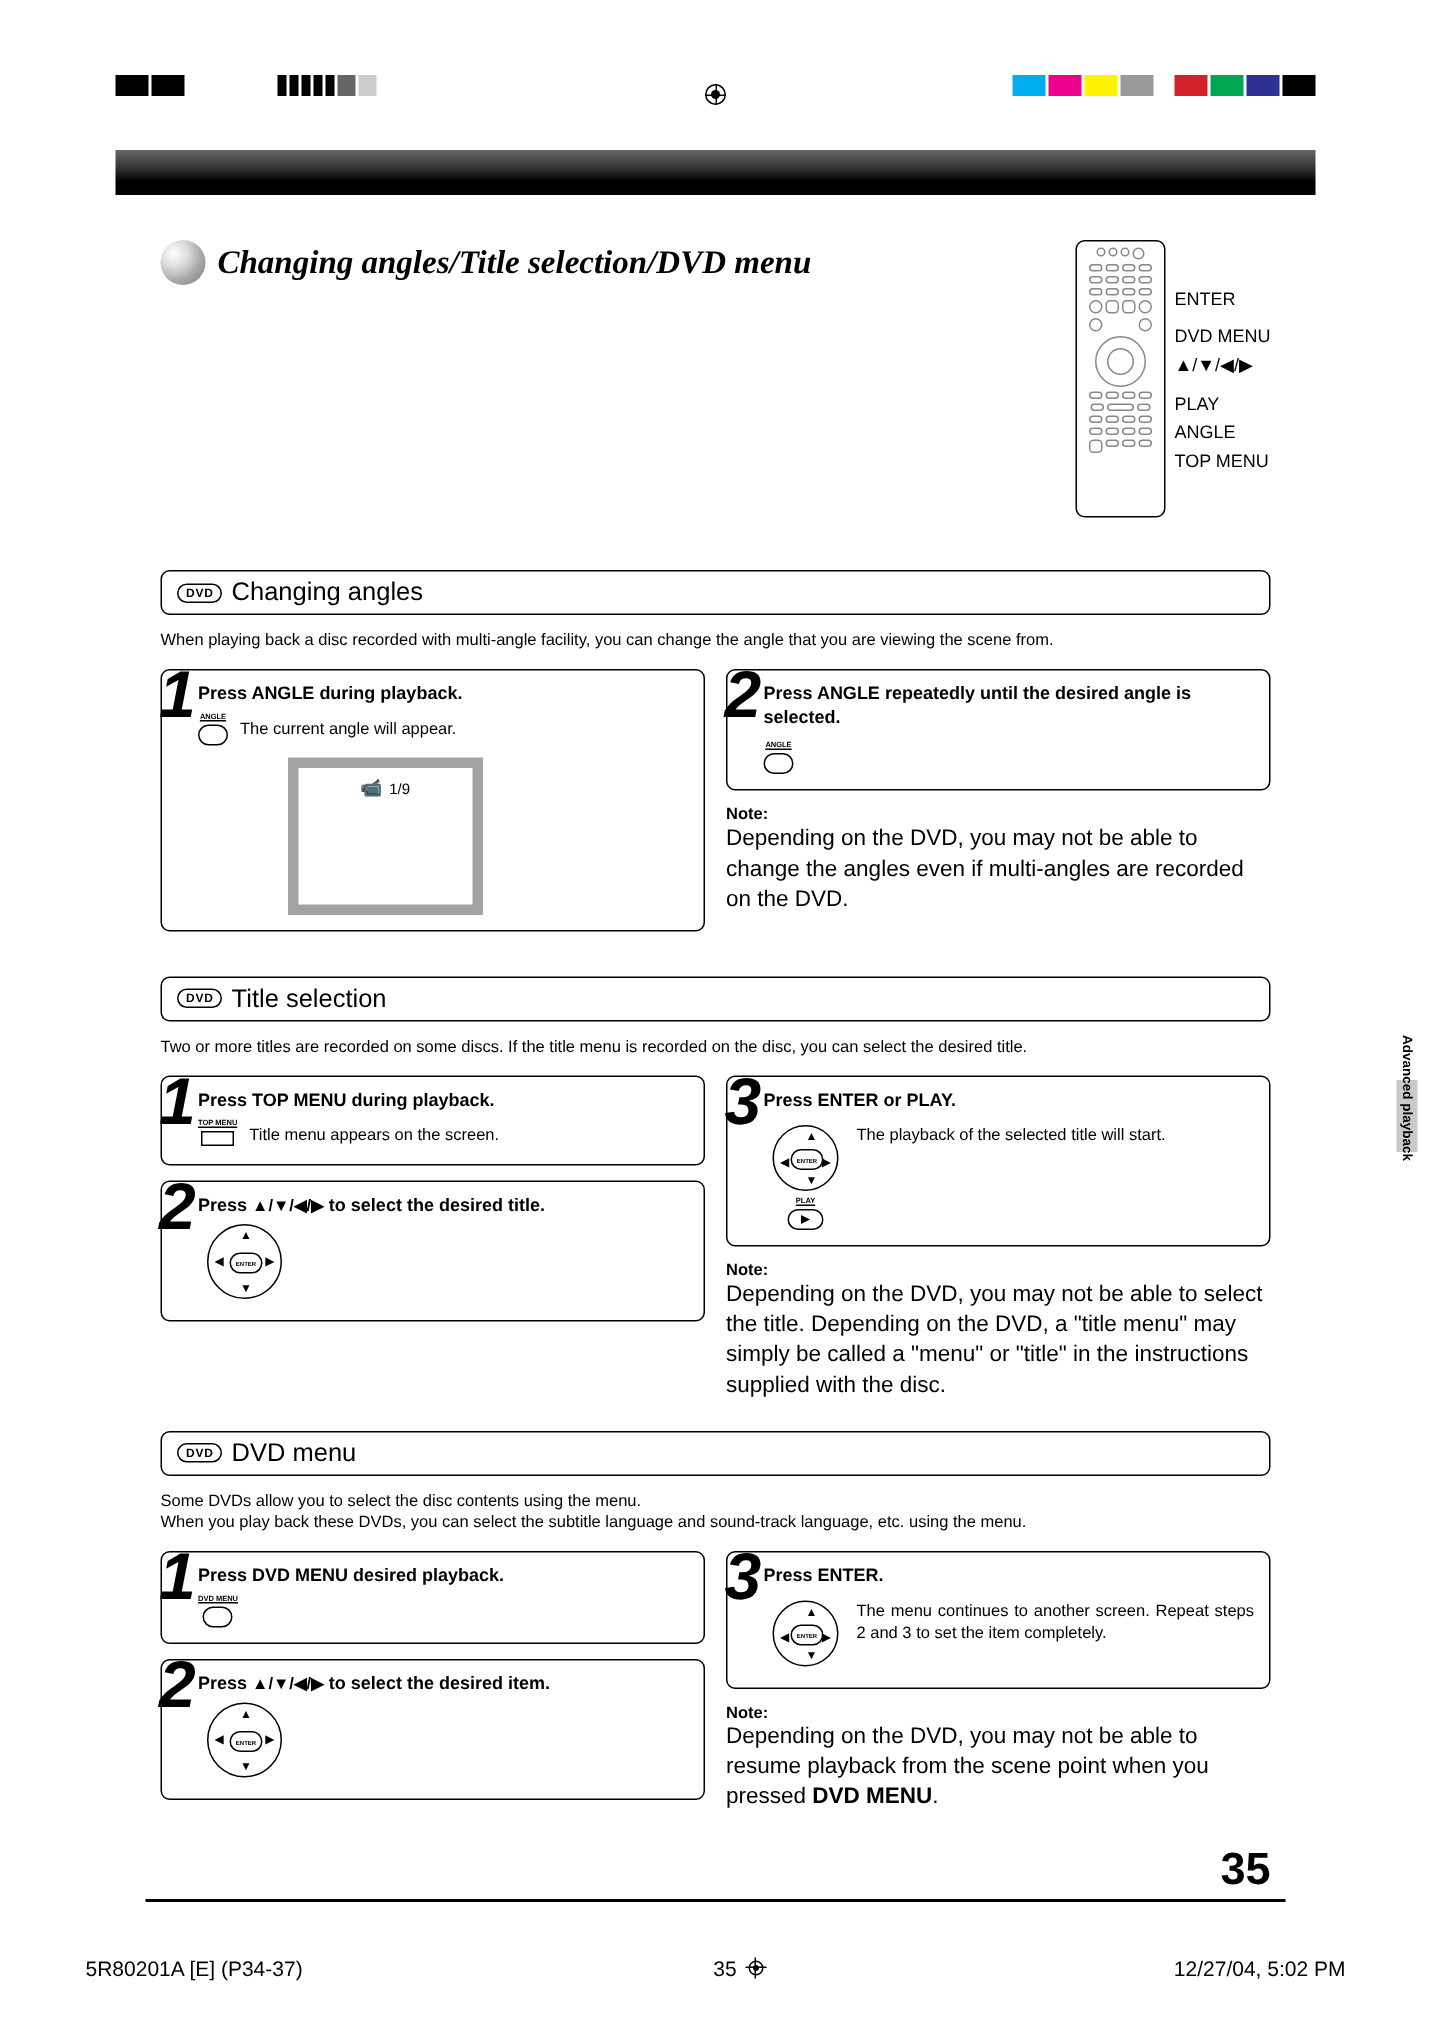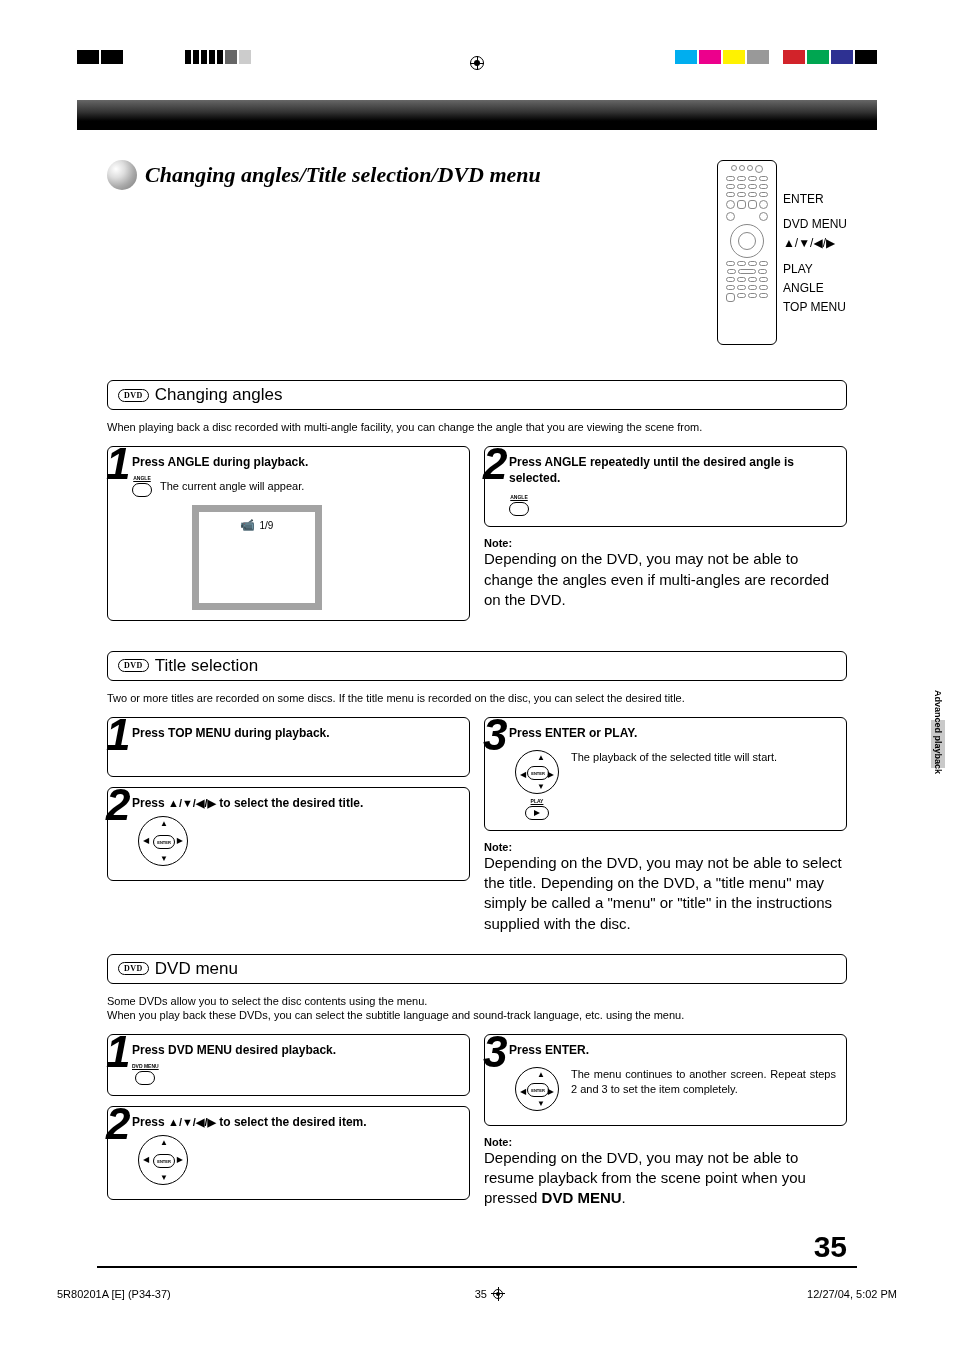--- a/index.html
+++ b/index.html
@@ -34,21 +34,21 @@
   .remote-area { position: absolute; right: 60px; top: 0; display: flex; align-items: flex-start; }
   .remote-labels { font-size: 12px; line-height: 1.6; margin-left: 6px; margin-top: 30px; }
   .remote-img { width: 60px; height: 185px; border: 1px solid #000; border-radius: 6px; background: #fff; padding: 4px; display: flex; flex-direction: column; align-items: center; gap: 3px; font-size: 3px; }
   .r-row { display:flex; gap:2px; }
   .r-btn { width:9px; height:5px; border:0.5px solid #888; border-radius:3px; }
   .r-btn.sq { width:9px; height:9px; }
   .r-circle { width:34px; height:34px; border:1px solid #888; border-radius:50%; display:flex; align-items:center; justify-content:center; }
   .r-circle-in { width:18px; height:18px; border:1px solid #888; border-radius:50%; }
 
   .section-box { border: 1px solid #000; border-radius: 6px; padding: 4px 10px; margin-top: 20px; display: flex; align-items: center; }
-  .dvd-badge { border: 1px solid #000; border-radius: 10px; font-size: 8px; font-weight: bold; padding: 1px 5px; margin-right: 6px; letter-spacing: 0.5px; font-family: Liberation Serif, serif; }
+  .dvd-badge { border: 1px solid #000; border-radius: 10px; font-size: 8px; font-weight: bold; padding: 1px 5px; margin-right: 6px; letter-spacing: 0.5px; }
   .section-heading { font-weight: normal; font-size: 17px; }
 
   .intro-text { font-size: 11px; margin: 10px 0 12px 0; line-height: 1.3; }
 
   .two-col { display: flex; gap: 14px; }
   .col { flex: 1; }
   .step-box { border: 1px solid #000; border-radius: 6px; padding: 8px 10px 10px 6px; position: relative; min-height: 60px; margin-bottom: 10px; }
   .step-num { font-family: Arial, sans-serif; font-size: 44px; font-weight: 900; font-style: italic; position: absolute; left: -2px; top: -8px; letter-spacing: -3px; }
   .step-num::before { content: attr(data-num-shadow); position: absolute; left: 1px; top: 0; color: #ccc; z-index: -1; }
   .step-content { margin-left: 18px; }
@@ -77,21 +77,21 @@
 
   .arrows-inline { font-size: 11px; font-weight: bold; }
 
   .side-tab { position: absolute; right: -38px; top: 520px; width: 14px; height: 130px; }
   .side-tab-fill { height: 48px; background: #c9c9c9; margin-top: 40px; width: 14px; }
   .side-tab-text { font-size: 9px; font-weight: bold; writing-mode: vertical-rl; position: absolute; top: 10px; left: 2px; }
 
   .page-num { font-size: 30px; font-weight: bold; text-align: right; margin-top: 20px; }
   .page-num-line { border-top: 2px solid #000; width: 760px; margin-left: -10px; margin-top: 2px; }
 
-  .footer-row { display: flex; justify-content: space-between; font-size: 11px; margin-top: 20px; padding: 0 10px 20px; align-items:center; }
+  .footer-row { display: flex; justify-content: space-between; font-size: 14px; margin-top: 36px; padding: 0 10px 20px; align-items:center; }
   .footer-center { display:flex; align-items:center; }
   .flex-row { display:flex; align-items:flex-start; }
   .step-box.tall { min-height: 100px; }
   .bullet { margin-left: 0; }
   .step-desc .b { font-weight: bold; }
 </style>
 </head>
 <body>
 
 <div class="page-wrap">
@@ -269,20 +269,27 @@
       <span class="section-heading">Title selection</span>
     </div>
     <div class="intro-text">Two or more titles are recorded on some discs. If the title menu is recorded on the disc, you can select the desired title.</div>
 
     <div class="two-col">
       <div class="col">
         <div class="step-box">
           <div class="step-num">1</div>
           <div class="step-content">
             <div class="step-title">Press TOP MENU during playback.</div>
+            <div class="flex-row" style="margin-top:4px">
+              <div class="icon-col">
+                <span class="btn-icon-label">TOP MENU</span>
+                <div class="btn-rect"></div>
+              </div>
+              <div class="step-desc">Title menu appears on the screen.</div>
+            </div>
           </div>
         </div>
         <div class="step-box">
           <div class="step-num">2</div>
           <div class="step-content">
             <div class="step-title">
               <span>Press </span><span class="arrows-inline">▲/▼/◀/▶</span><span> to select the desired title.</span>
             </div>
             <div class="dpad">
               <span class="arr u">▲</span>

